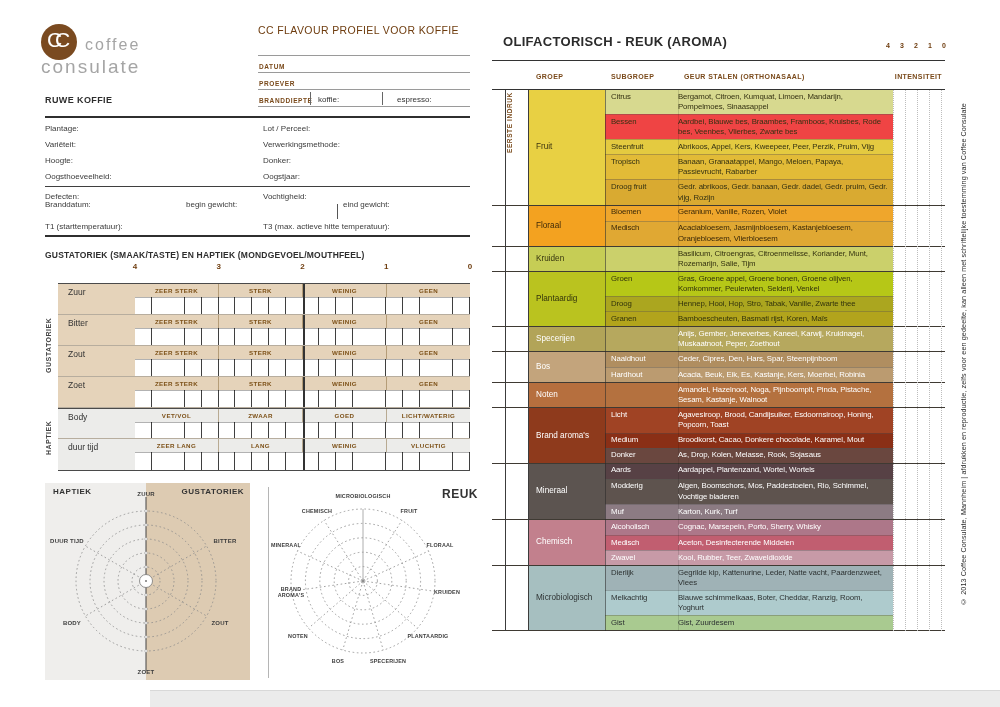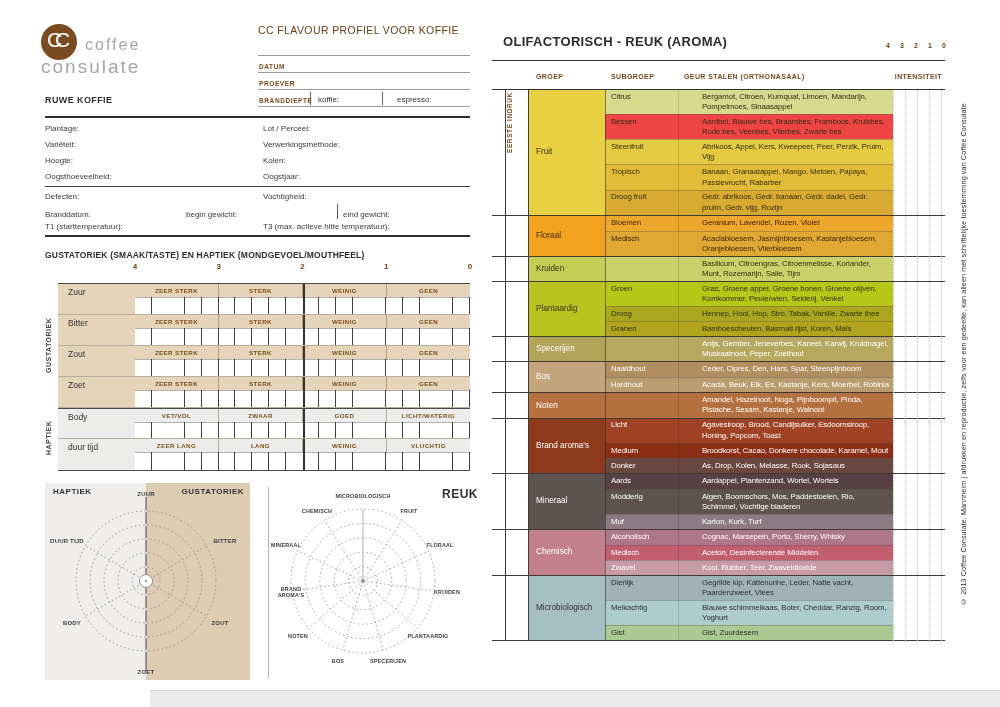--- a/index.html
+++ b/index.html
@@ -73,21 +73,21 @@
   #aroma-header{left:492px;top:60px;width:453px;height:30px;border-top:1.5px solid #333;border-bottom:1.5px solid #333;box-sizing:border-box;}
   .ahead{position:absolute;bottom:9px;font-size:7px;font-weight:bold;color:#7a4a1b;letter-spacing:.4px;}
   #side-label{left:506px;top:62px;width:21px;height:122px;font-size:6.5px;font-weight:bold;color:#7a4a1b;letter-spacing:.6px;}
   #aroma-body{left:492px;top:90px;width:453px;}
   .agroup{display:flex;padding-left:36px;border-bottom:1.5px solid #3f3a33;position:relative;}
   .agcell{width:77px;box-sizing:border-box;display:flex;align-items:center;padding-left:8px;font-size:8.2px;line-height:1.2;}
   .arows{width:288px;display:flex;flex-direction:column;}
   .arow{display:flex;min-height:15px;box-sizing:border-box;padding:1.8px 0;line-height:1.32;font-size:7.8px;letter-spacing:-.1px;}
   .arow + .arow{border-top:1px solid rgba(80,80,80,.35);}
   .asub{width:73px;box-sizing:border-box;padding-left:6px;flex-shrink:0;}
-  .aitems{flex:1;padding-right:4px;padding-left:24px;}
+  .aitems{flex:1;padding-right:4px;}
   .vline{position:absolute;top:0;bottom:0;width:1px;}
   #vl-a{left:13px;background:#3c3c3c;}
   #vl-b{left:36px;background:#3c3c3c;}
   #vl-c{left:113px;background:rgba(40,40,40,.55);}
   #vl-d{left:186px;background:rgba(0,0,0,.12);}
   .int-line{position:absolute;top:0;bottom:0;width:0;border-left:1px dotted #bdbdbd;}
 
   
   #copyright{right:32px;top:40px;height:630px;font-size:7.2px;color:#2a2a2a;letter-spacing:.1px;}
   #bottom-strip{left:150px;top:690px;width:850px;height:17px;background:#ebebeb;border-top:1px solid #d8d8d8;}
@@ -127,32 +127,32 @@
     <div class="frow" style="top:6px">
       <span class="flabel" style="left:0">Plantage:</span>
       <span class="flabel" style="left:218px">Lot / Perceel:</span>
     </div>
     <div class="frow" style="top:22px">
       <span class="flabel" style="left:0">Variëteit:</span>
       <span class="flabel" style="left:218px">Verwerkingsmethode:</span>
     </div>
     <div class="frow" style="top:38px">
       <span class="flabel" style="left:0">Hoogte:</span>
-      <span class="flabel" style="left:218px">Kolen:</span>
+      <span class="flabel" style="left:218px">Donker:</span>
     </div>
     <div class="frow" style="top:54px">
       <span class="flabel" style="left:0">Oogsthoeveelheid:</span>
       <span class="flabel" style="left:218px">Oogstjaar:</span>
     </div>
     <div id="raw-divider"></div>
     <div class="frow" style="top:74px">
       <span class="flabel" style="left:0">Defecten:</span>
       <span class="flabel" style="left:218px">Vochtigheid:</span>
     </div>
-    <div class="frow" style="top:92px">
+    <div class="frow" style="top:82px">
       <span class="flabel" style="left:0">Branddatum:</span>
       <span class="flabel" style="left:141px">begin gewicht:</span>
       <span class="flabel" style="left:298px">eind gewicht:</span>
     </div>
     <div id="gewicht-bar"></div>
     <div class="frow" style="top:104px">
       <span class="flabel" style="left:0">T1 (starttemperatuur):</span>
       <span class="flabel" style="left:218px">T3 (max. actieve hitte temperatuur):</span>
     </div>
   </div>
@@ -357,21 +357,21 @@
             <div class="asub">Droog fruit</div>
             <div class="aitems">Gedr. abrikoos, Gedr. banaan, Gedr. dadel, Gedr. pruim, Gedr. vijg, Rozijn</div>
           </div>
         </div>
       </div>
       <div class="agroup">
         <div class="agcell" style="background: rgb(243, 162, 32); color: rgb(63, 42, 8);">Floraal</div>
         <div class="arows">
           <div class="arow" style="background: rgb(239, 166, 44); color: rgb(58, 40, 8);">
             <div class="asub">Bloemen</div>
-            <div class="aitems">Geranium, Lavendel, Rozen, Violet</div>
+            <div class="aitems">Geranium, Vanille, Rozen, Violet</div>
           </div>
           <div class="arow" style="background: rgb(224, 168, 51); color: rgb(58, 40, 8);">
             <div class="asub">Medisch</div>
             <div class="aitems">Acaciabloesem, Jasmijnbloesem, Kastanjebloesem, Oranjebloesem, Vlierbloesem</div>
           </div>
         </div>
       </div>
       <div class="agroup">
         <div class="agcell" style="background: rgb(198, 205, 85); color: rgb(55, 53, 15);">Kruiden</div>
         <div class="arows">

